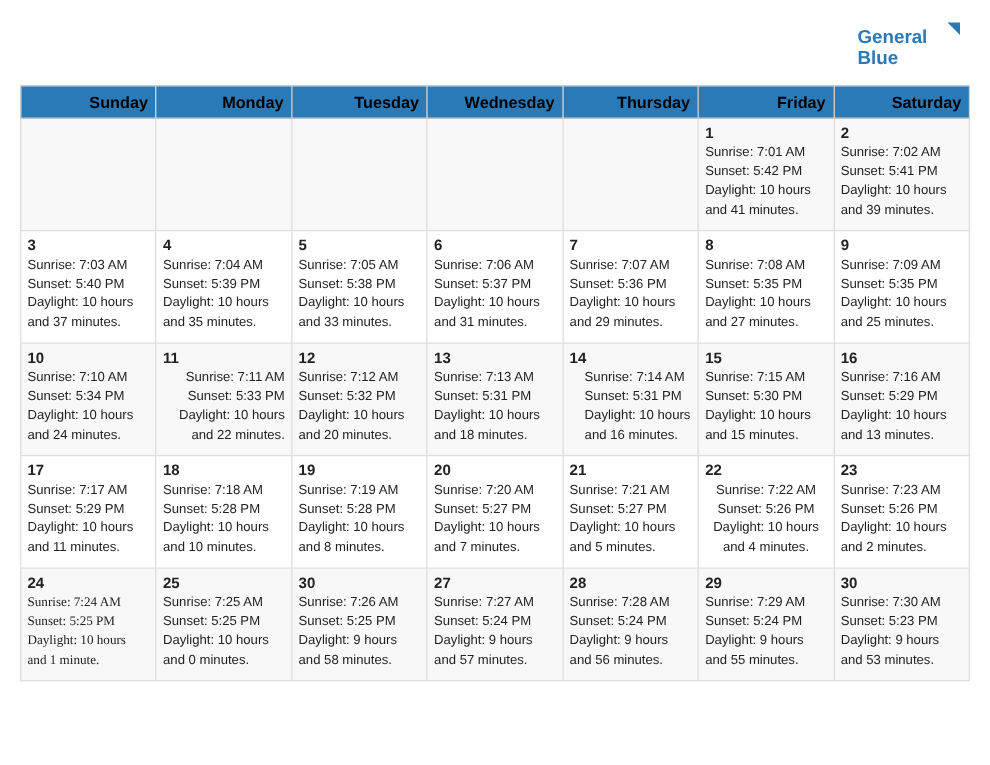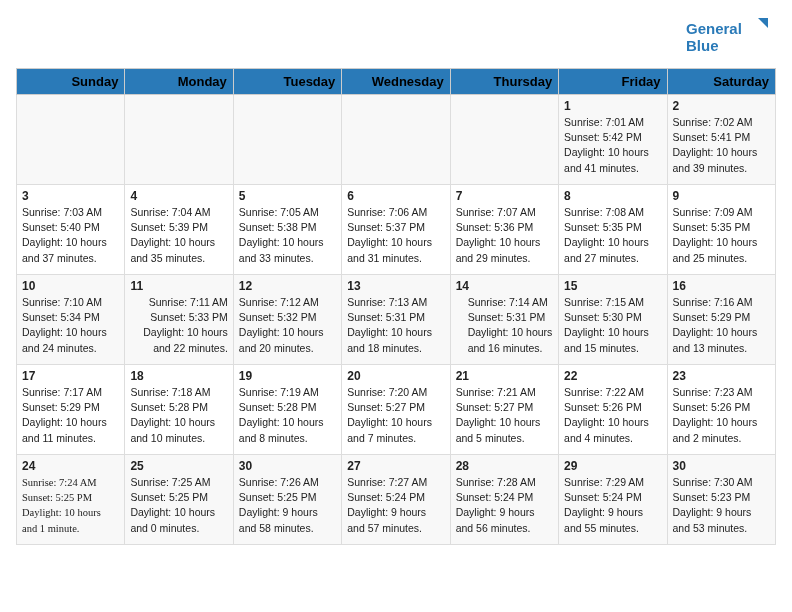--- a/index.html
+++ b/index.html
@@ -254,21 +254,21 @@
         </td>
         <td>
           <span class="day-num">21</span>
           <div class="day-info" style="white-space: pre-line;">Sunrise: 7:21 AM
 Sunset: 5:27 PM
 Daylight: 10 hours
 and 5 minutes.</div>
         </td>
         <td>
           <span class="day-num">22</span>
-          <div class="day-info" style="white-space: pre-line;">Sunrise: 7:22 AM
+          <div class="day-info" style="white-space: pre-line; text-align: center;">Sunrise: 7:22 AM
 Sunset: 5:26 PM
 Daylight: 10 hours
 and 4 minutes.</div>
         </td>
         <td>
           <span class="day-num">23</span>
           <div class="day-info" style="white-space: pre-line;">Sunrise: 7:23 AM
 Sunset: 5:26 PM
 Daylight: 10 hours
 and 2 minutes.</div>

